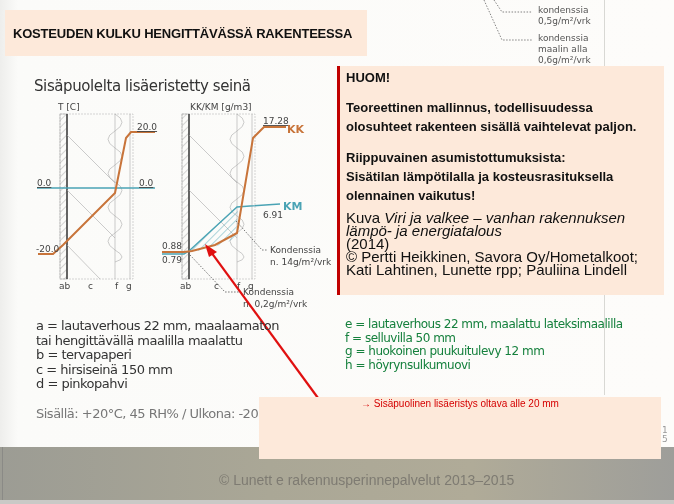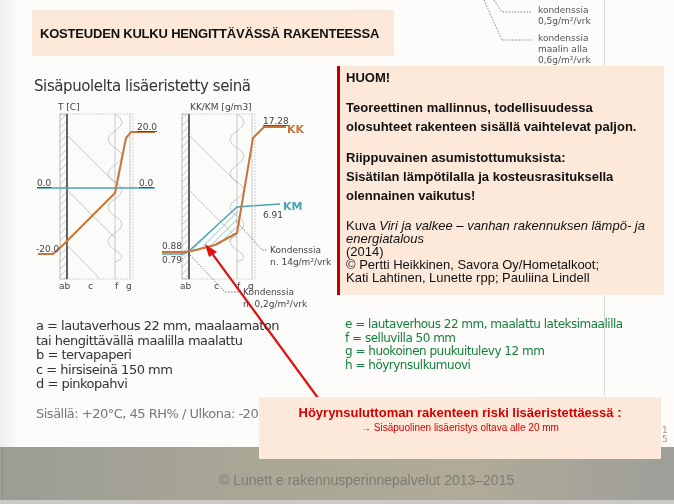--- a/index.html
+++ b/index.html
@@ -15,39 +15,39 @@
   .page-edge {
     position:absolute; left:604px; top:0; width:1px; height:395px; background:#d8d8d4;
   }
   .top-snippet {
     position:absolute; left:538px; top:0; color:#555; font-family:"DejaVu Sans", sans-serif;
     font-size:9px; line-height:11px;
   }
   .title-box {
     position:absolute; left:5px; top:10px; width:362px; height:46px;
     background:#fde9da;
-    display:flex; align-items:center;margin-left:27px;
+    display:flex; align-items:center;
   }
   .title-box span {
     margin-left:8px; font-weight:bold; font-size:13px; color:#111;
     font-family:"Liberation Sans", sans-serif; letter-spacing:-0.2px;
   }
   .diagram-title {
     position:absolute; left:34px; top:77px; font-size:15px; color:#333;
     font-family:"DejaVu Sans", sans-serif; letter-spacing:-0.4px;
   }
   .huom-box {
     position:absolute; left:337px; top:66px; width:327px; height:229px;
     background:#fde9da; border-left:3px solid #c00000;
     box-sizing:border-box; padding:4px 8px 15px 6px;
     font-family:"Liberation Sans", sans-serif; color:#111;
   }
   .huom-box .h { font-weight:bold; font-size:13px; line-height:16px; }
   .huom-box .p { font-weight:bold; font-size:13px; line-height:19px; margin-top:12px; }
-  .huom-box .cap { font-size:13px; line-height:13px; margin-top:14px; color:#111; }
+  .huom-box .cap { font-size:15px; line-height:13px; margin-top:6px; color:#111; }
   .huom-box .cap i { font-style:italic; }
   .legend-left {
     position:absolute; left:36px; top:319px; font-size:13px; line-height:14.5px; color:#333;
     font-family:"DejaVu Sans", sans-serif; letter-spacing:-0.5px;
   }
   .legend-right {
     position:absolute; left:345px; top:318px; font-size:12px; line-height:13.5px; color:#15803d;
     font-family:"DejaVu Sans", sans-serif; letter-spacing:-0.5px;
   }
   .conditions {
@@ -214,15 +214,14 @@
 <div class="conditions">Sisällä: +20°C, 45 RH% / Ulkona:  -20°C</div>
 
 <div class="footer-band">
   <div class="leftline"></div>
   <div class="bottomline"></div>
 </div>
 <div class="footer-text">© Lunett e rakennusperinnepalvelut 2013–2015</div>
 <div class="pagenum">1<br>5</div>
 
 <div class="warn-box">
-  <div class="l1">Höyrynsuluttoman rakenteen riski lisäeristettäessä :</div>
   <div class="l3">→ Sisäpuolinen lisäeristys oltava alle 20 mm</div>
 </div>
 
 </body></html>

